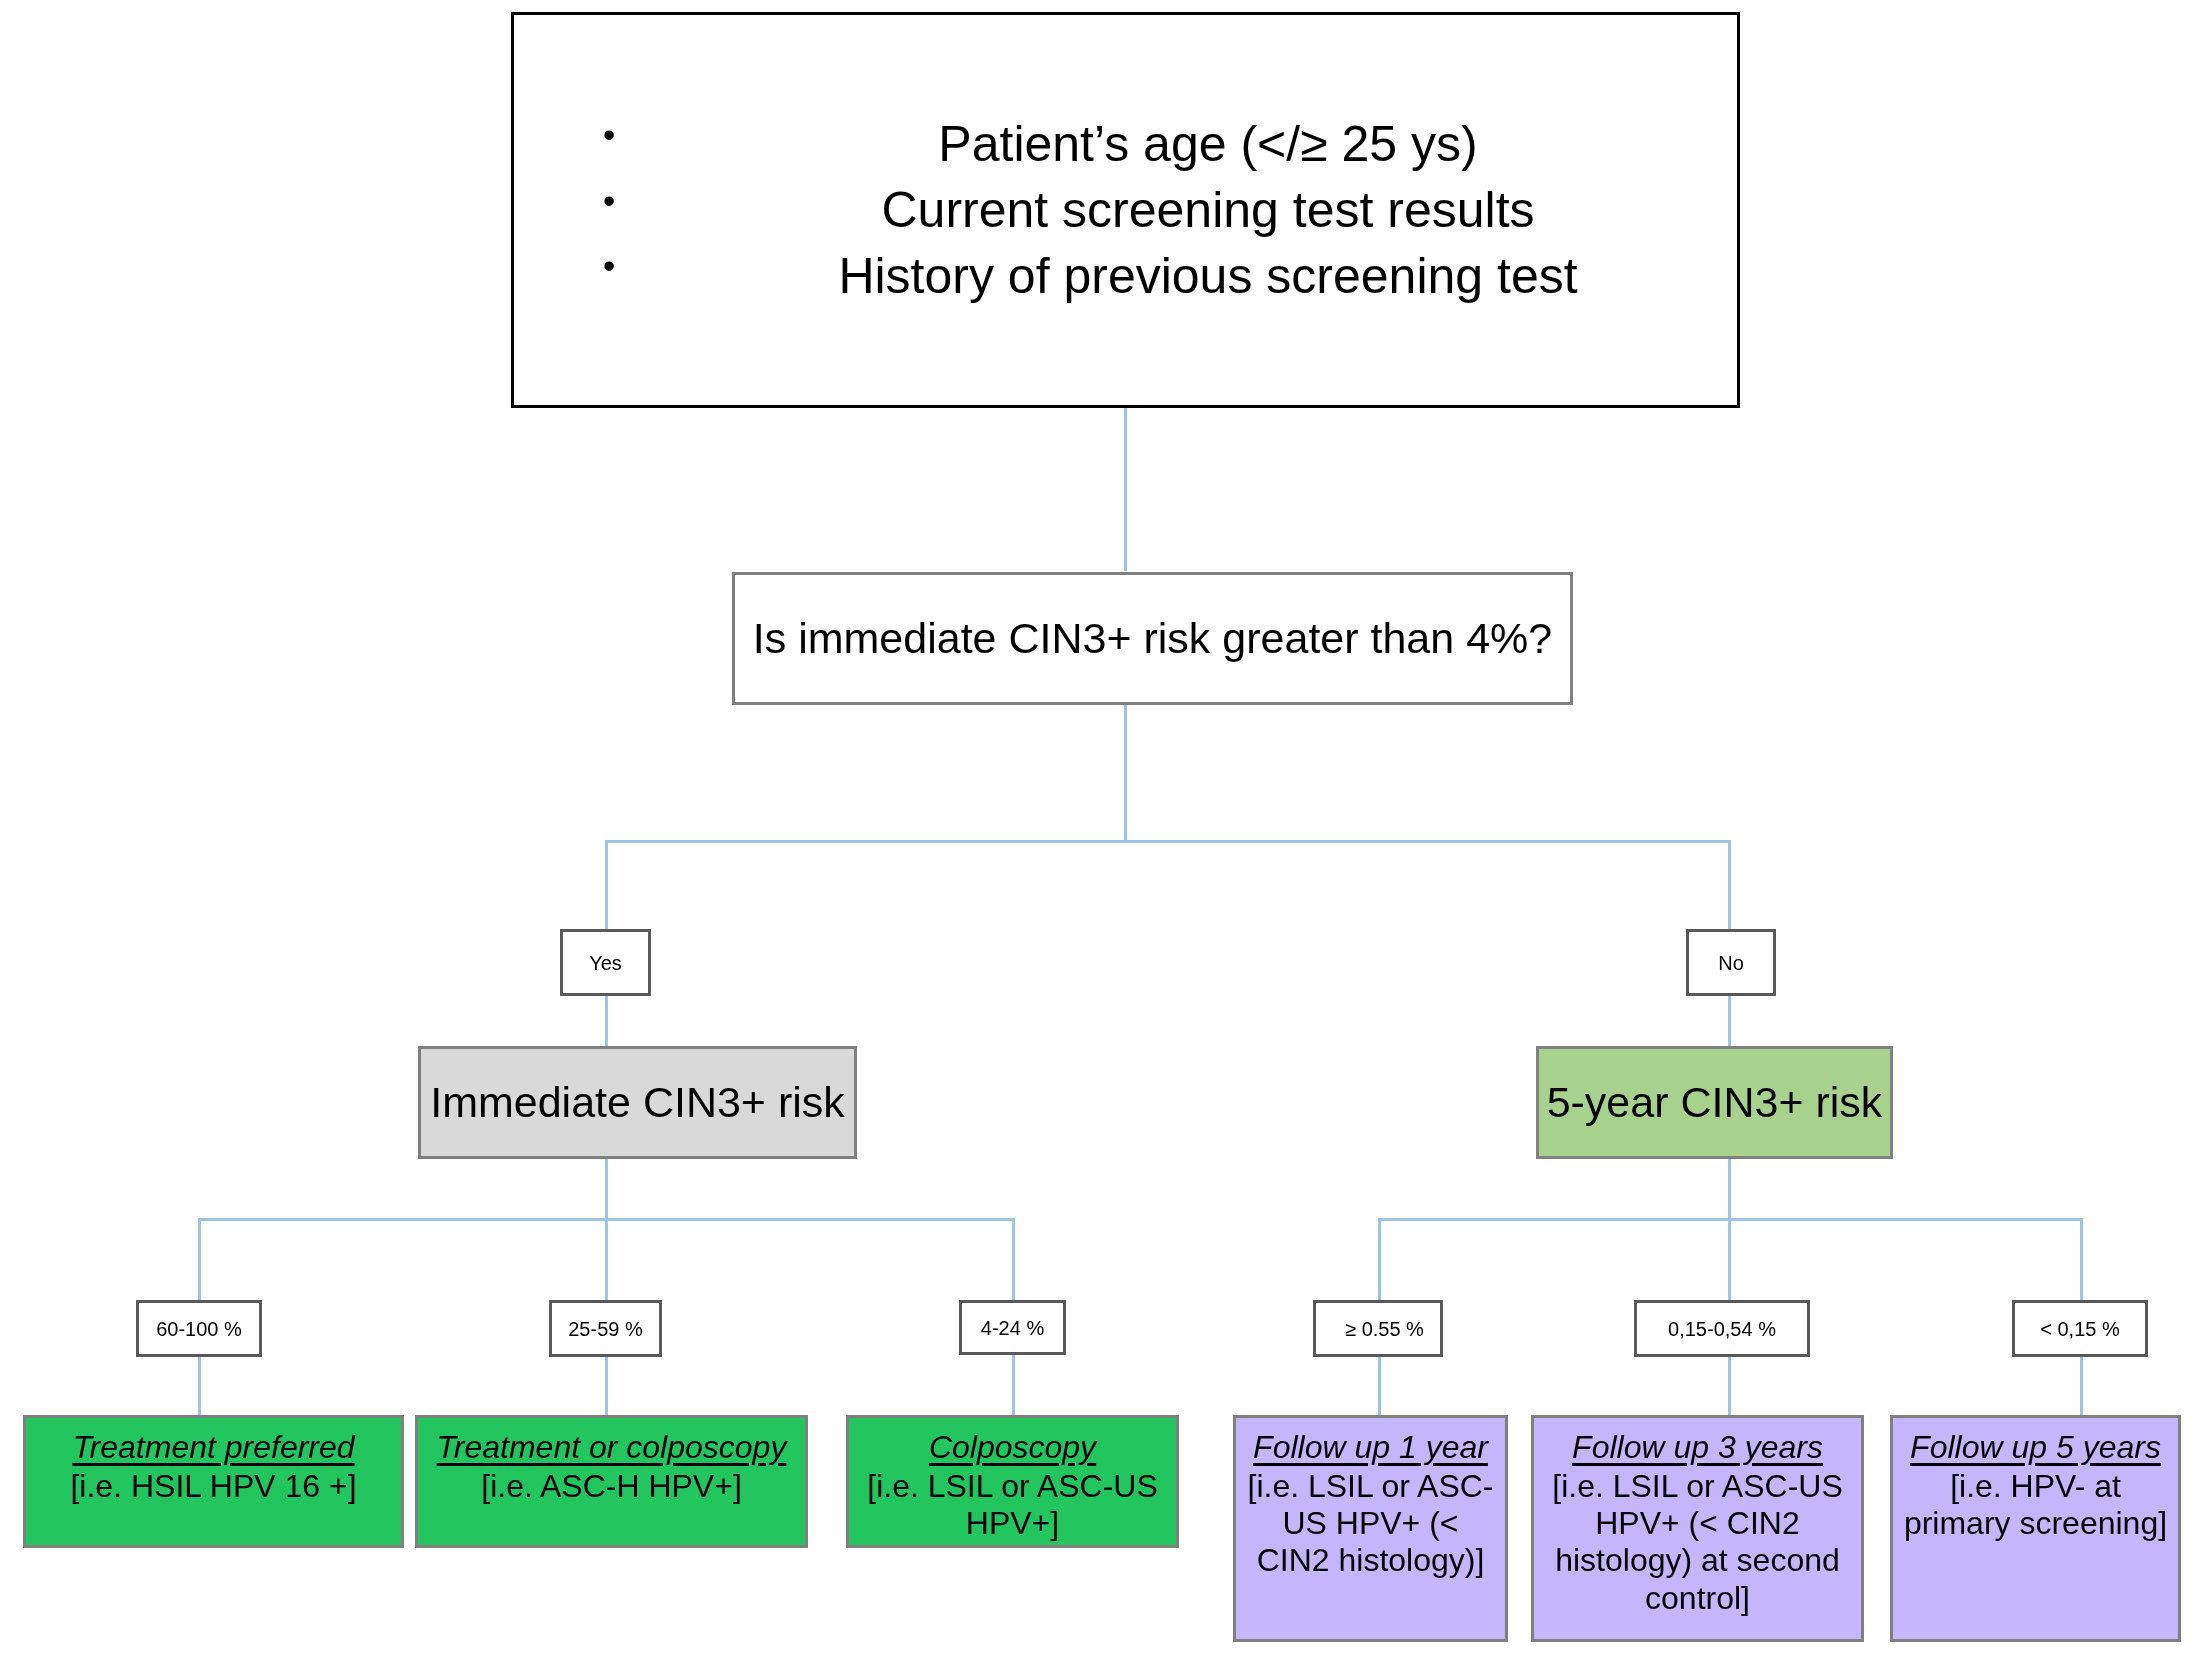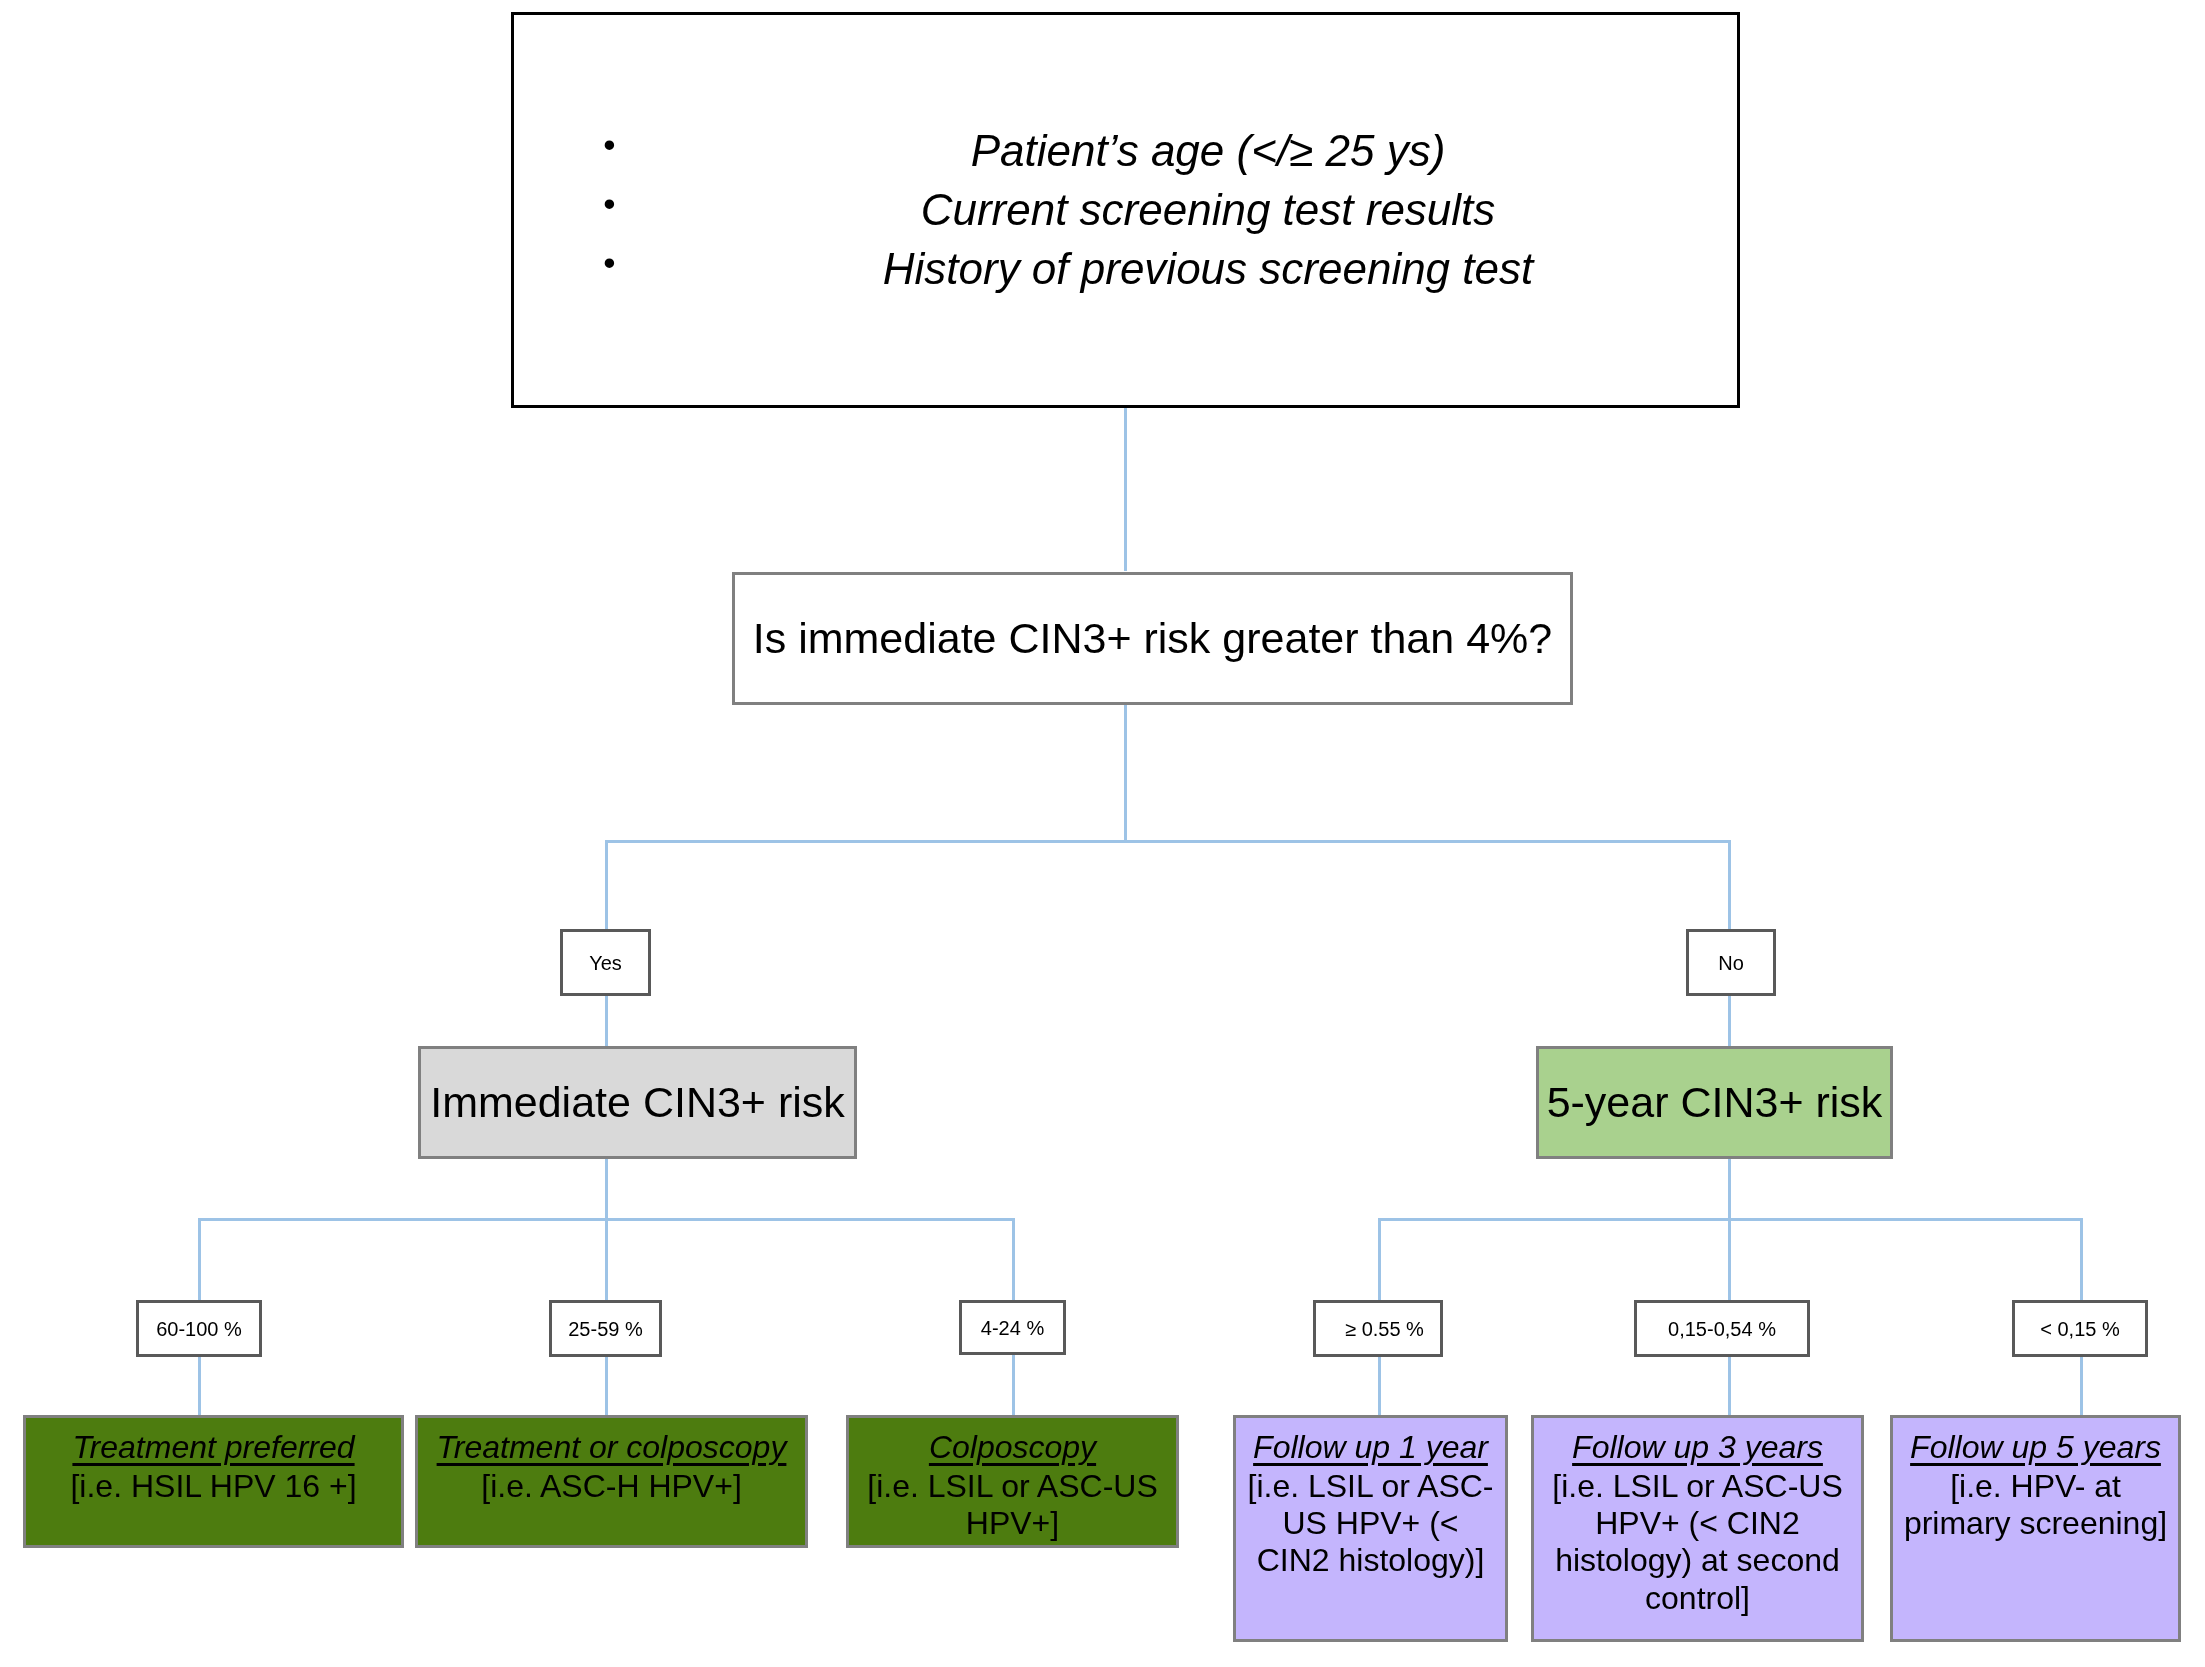--- a/index.html
+++ b/index.html
@@ -48,26 +48,25 @@
   }
   .bullet-list {
     list-style: none;
     margin: 0;
     padding: 0 0 0 89px;
     width: 100%;
     box-sizing: border-box;
   }
   .bullet-list li {
     position: relative;
-    font-size: 44px;
+    font-size: 50px;
     line-height: 1.12;
     padding-left: 76px;
     margin: 9.8px 0;
     white-space: nowrap;
-    font-style: italic;
   }
   .bullet-list li::before {
     content: "\2022";
     position: absolute;
     left: 0;
     top: -1.5px;
     font-size: 35px;
   }
 
   
@@ -99,21 +98,21 @@
   .risk-head.green { background: #A9D18E; }
 
   
   .result {
     border: 3.8px solid #808080;
     padding: 10.6px 9px;
     font-size: 32px;
     line-height: 1.17;
     justify-content: flex-start;
   }
-  .result.gray  { background: #4d7c0f; }
+  .result.gray  { background: #22c55e; }
   .result.green { background: #c4b5fd; }
   .result .title {
     font-style: italic;
     text-decoration: underline;
     text-underline-offset: 4.5px;
     text-decoration-thickness: 3px;
     display: block;
     width: 100%;
   }
   .result .detail {

